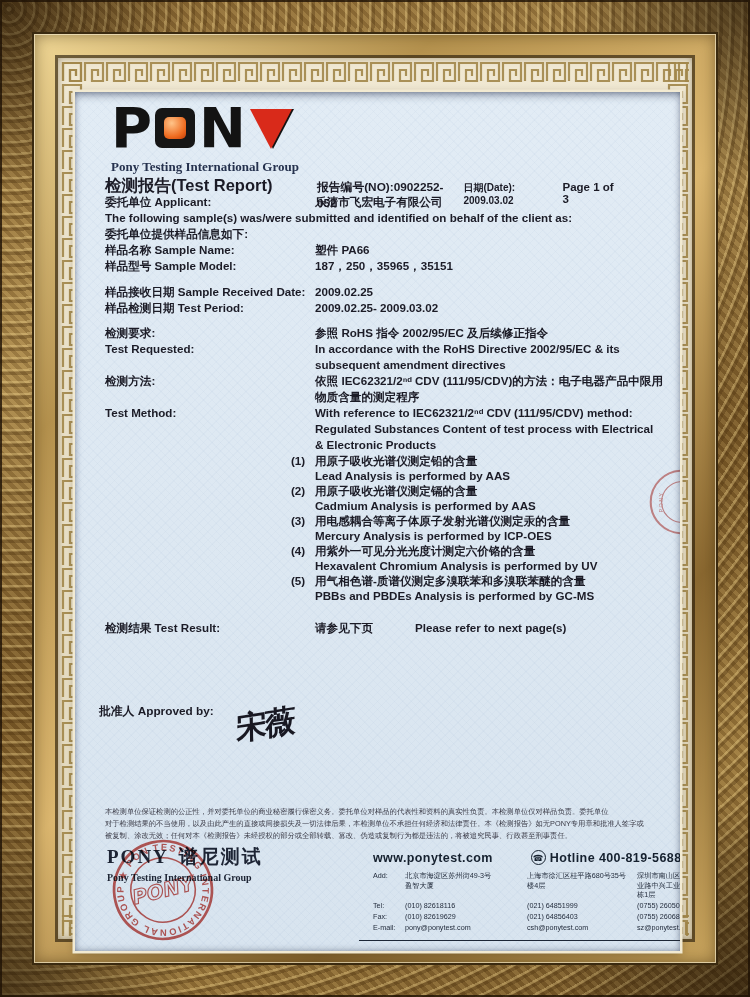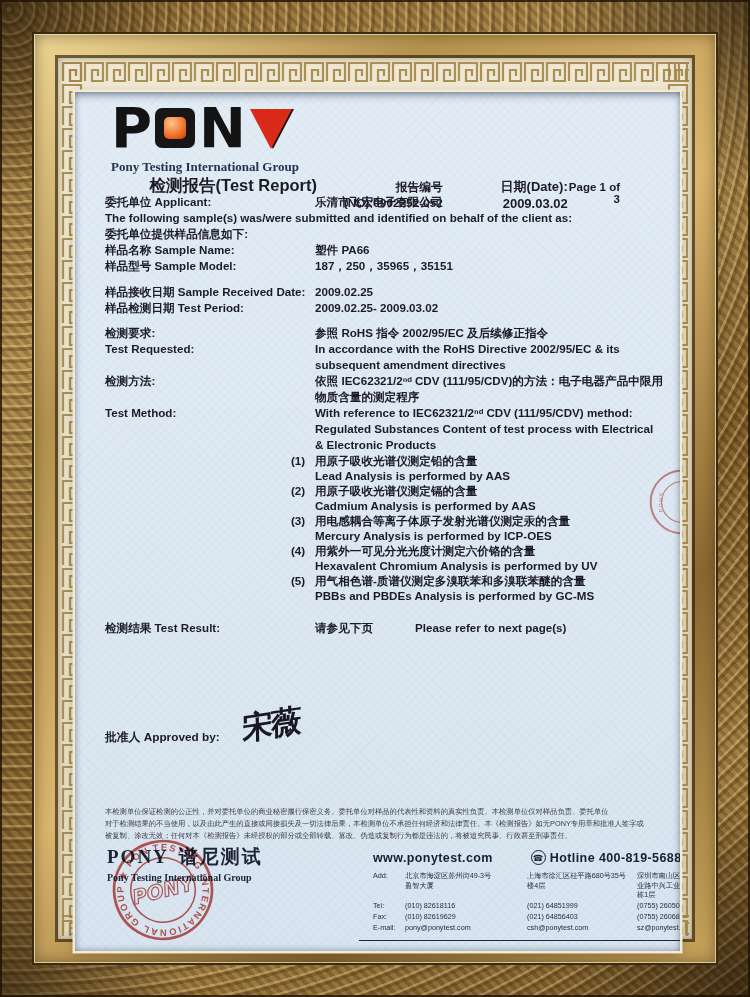--- a/index.html
+++ b/index.html
@@ -46,40 +46,40 @@
   .logo-word{display:flex;align-items:flex-start;font-family:"DejaVu Sans",sans-serif;
     font-weight:800;font-size:56px;line-height:48px;letter-spacing:1px;color:#131313;}
   .o-sq{width:40px;height:40px;background:#161616;border-radius:7px;margin:4px 4px 0 2px;position:relative;}
   .o-sq::after{content:"";position:absolute;inset:9px;border-radius:5px;
     background:radial-gradient(circle at 35% 28%, #ffc489, #ee6a1f 65%, #c23d07);}
   .y-tri{width:0;height:0;border-left:21px solid transparent;border-right:21px solid transparent;
     border-top:40px solid #d92a1a;margin:5px 0 0 3px;filter:drop-shadow(2px 0 0 #131313);}
   .logo-sub{margin-top:7px;font-family:"Liberation Serif",serif;font-size:13px;font-weight:700;color:#26324e;}
 
   
-  .title-row{position:absolute;top:80px;left:30px;right:20px;display:flex;align-items:baseline;text-align:right;}
+  .title-row{position:absolute;top:80px;left:30px;right:20px;display:flex;align-items:baseline;}
   .tr-title{width:212px;font-size:16.5px;font-weight:800;flex:none;}
   .tr-no{font-size:11.8px;font-weight:700;margin-top:8px;}
-  .tr-date{font-size:13px;font-weight:700;margin-left:8px;}
+  .tr-date{font-size:10px;font-weight:700;margin-left:8px;}
   .tr-page{font-size:11.5px;font-weight:700;margin-left:auto;margin-right:40px;}
 
   
   .content{position:absolute;top:102px;left:30px;right:16px;font-size:11.6px;line-height:16px;font-weight:600;}
   .row{display:flex;}
   .lbl{width:210px;flex:none;}
   .val{flex:1;}
   .gap9{height:9px;} .gap10{height:10px;}
   .methods{margin-left:186px;line-height:15px;}
   .m-zh{display:flex;}
   .m-no{width:24px;flex:none;}
   .m-en{padding-left:24px;}
 
   .result-row{position:absolute;top:529px;left:30px;right:6px;display:flex;font-size:11.6px;font-weight:600;}
   .result-zh{width:100px;flex:none;}
-  .approved{position:absolute;top:612px;left:30px;display:flex;align-items:flex-end;font-size:11.8px;font-weight:700;}
+  .approved{position:absolute;top:612px;left:24px;display:flex;align-items:flex-start;font-size:11.8px;font-weight:700;}
   .signature{font-size:31px;font-weight:700;color:#181822;margin-left:22px;
     transform:rotate(-9deg) skewX(-8deg);letter-spacing:-2px;font-family:"Liberation Serif",serif;}
 
   
   .disclaimer{position:absolute;top:714px;left:30px;right:28px;font-size:7.3px;line-height:12px;
     color:#3a3a46;text-align:justify;font-weight:500;}
 
   
   .pfooter{position:absolute;top:752px;left:10px;right:12px;display:flex;}
   .pf-left{width:238px;flex:none;position:relative;padding-left:22px;}

